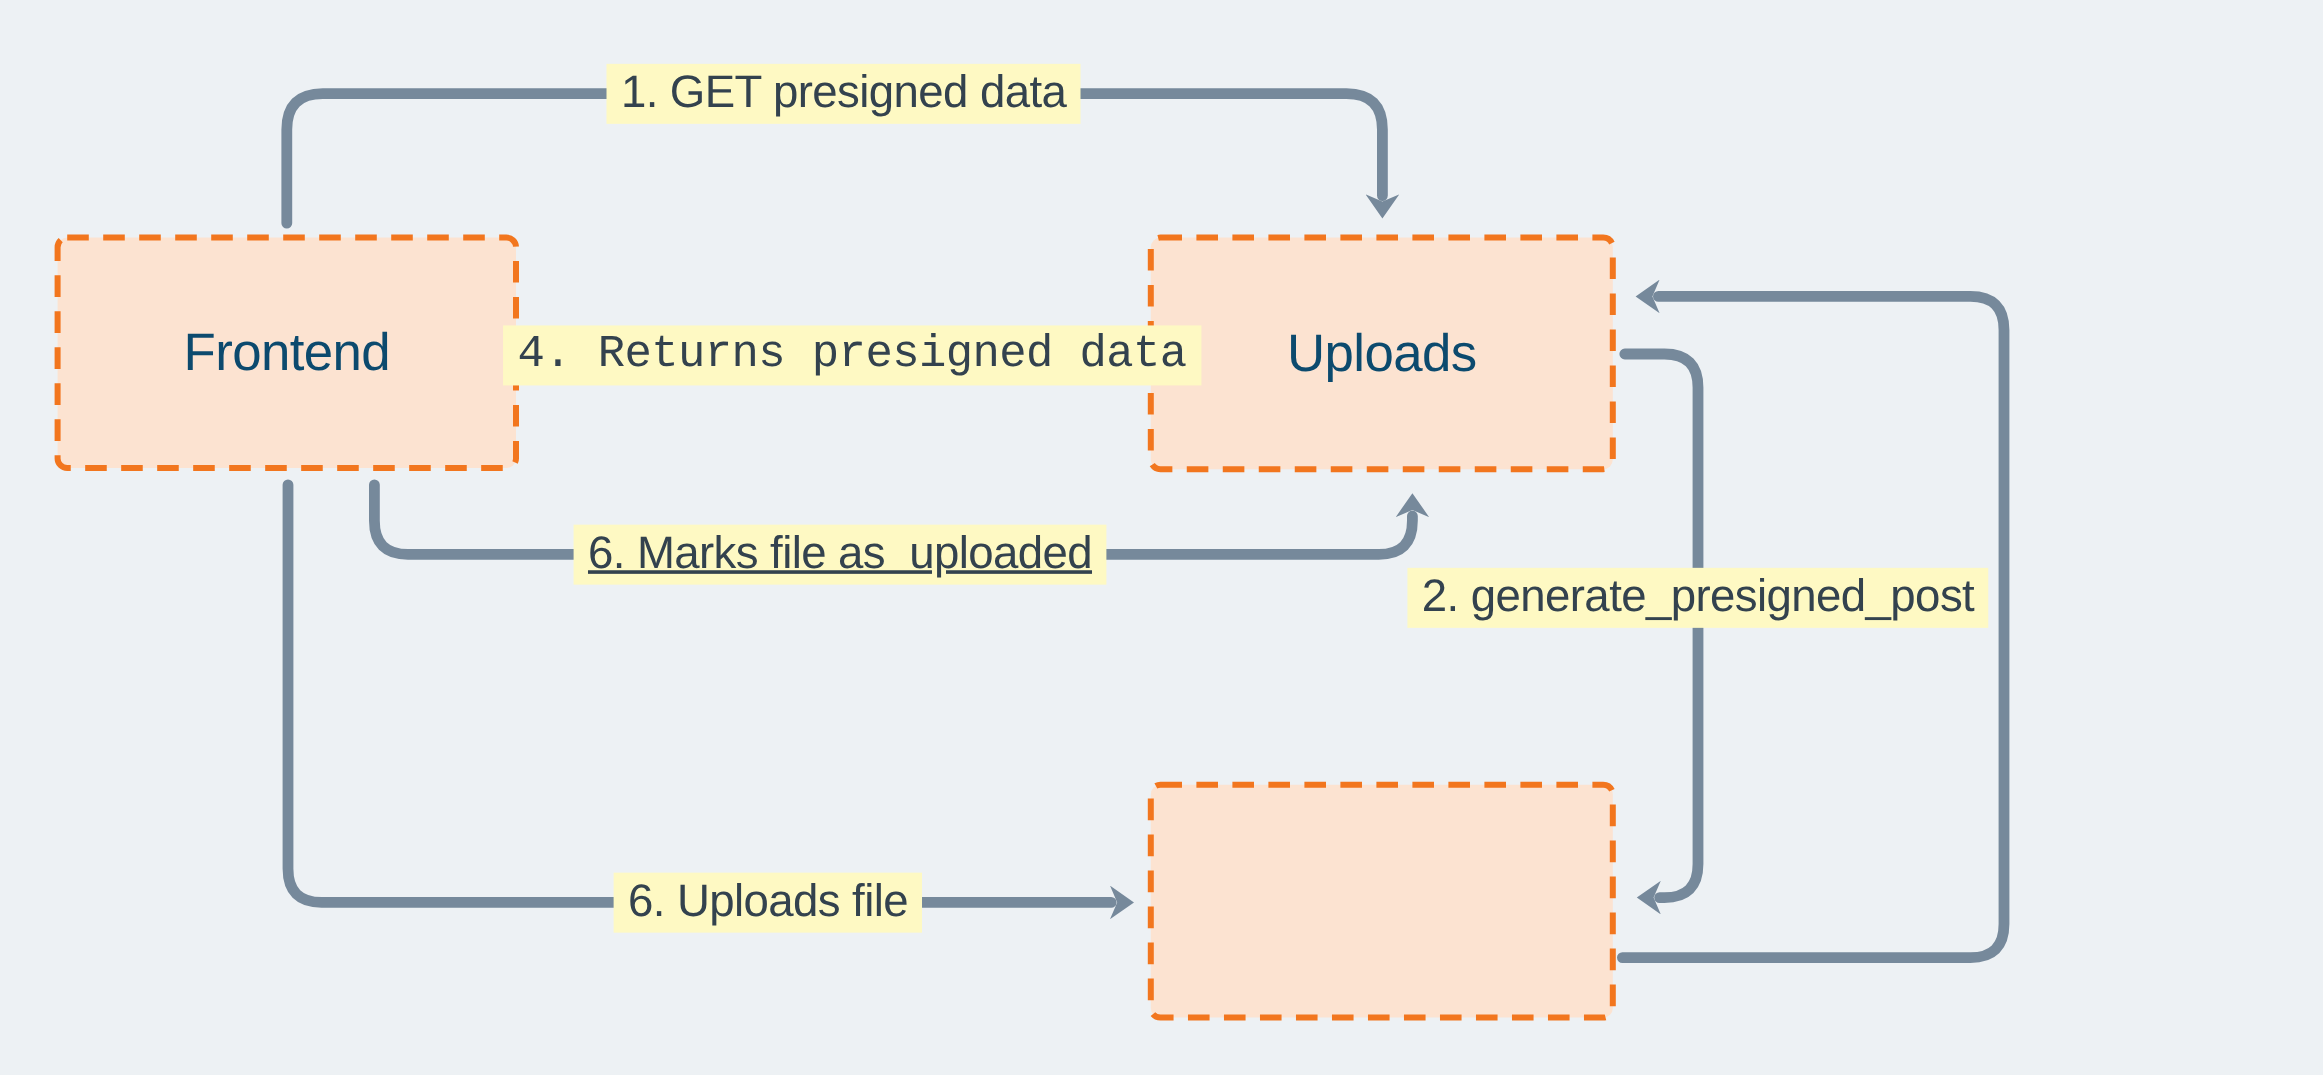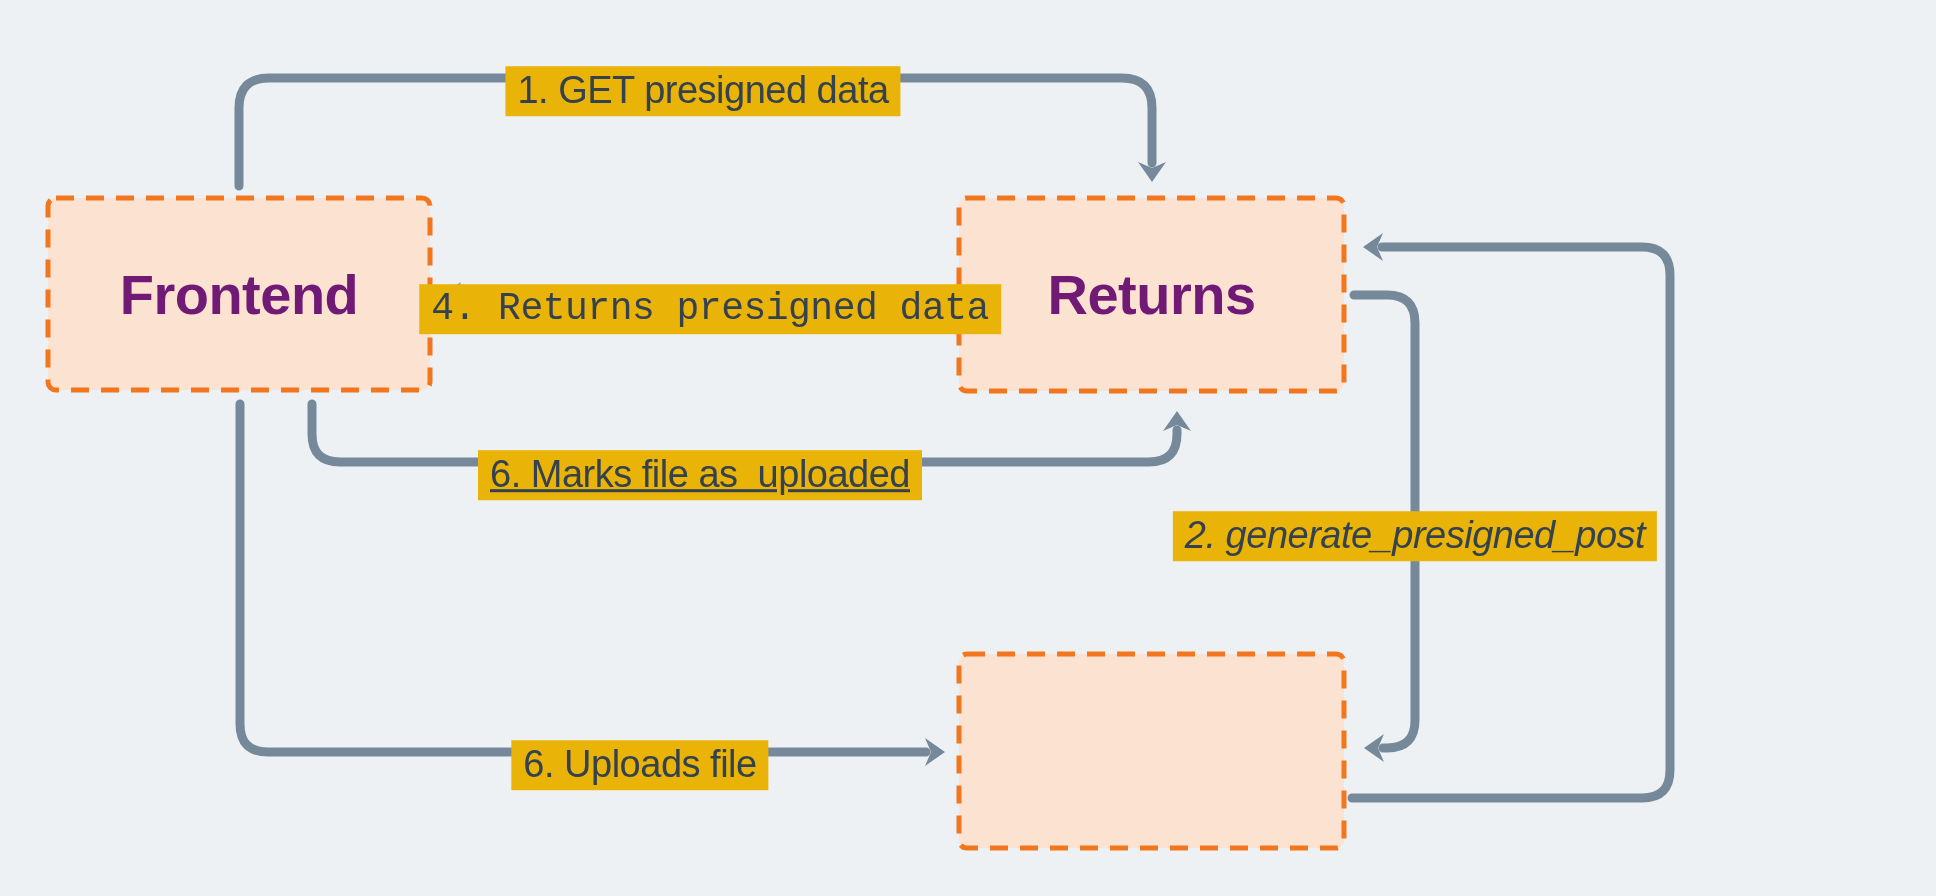--- a/index.html
+++ b/index.html
@@ -35,46 +35,44 @@
     fill: none;
     stroke: #76899B;
     stroke-width: 9;
     stroke-linecap: round;
   }
   .node-label {
     position: absolute;
     display: flex;
     align-items: center;
     justify-content: center;
-    color: #701a75;
-    font-size: 56px;
+    color: #0c4a6e;
+    font-size: 44px;
     letter-spacing: -0.5px;
     z-index: 2;
-    font-weight: bold;
   }
   .edge-label {
     position: absolute;
     transform: translate(-50%, -50%);
-    background: #eab308;
+    background: #fef9c3;
     color: #33424E;
     font-size: 38px;
     letter-spacing: -0.5px;
     line-height: 1.2;
     padding: 2px 12px;
     white-space: pre;
     z-index: 2;
-    margin-top: 13px;
   }
   
   #node-frontend-label { left: 48px;  top: 198px; width: 382px; height: 192px; }
   #node-django-label   { left: 959px; top: 198px; width: 385px; height: 193px; }
   #node-aws-s3-label   { left: 959px; top: 654px; width: 385px; height: 194px; }
 
   #edge-label-1 { left: 703px;  top: 78px;  }
-  #edge-label-2 { left: 1415px; top: 523px; font-style: italic; }
+  #edge-label-2 { left: 1415px; top: 498px; }
   #edge-label-3 { left: 1666px; top: 348px; }
   #edge-label-4 { left: 710px;  top: 296px; font-family: Liberation Mono, monospace; }
   #edge-label-5 { left: 640px;  top: 752px; }
   #edge-label-6 { left: 700px;  top: 462px; text-decoration: underline; }
 </style>
 </head>
 <body>
 
 <div class="canvas">
 
@@ -91,21 +89,21 @@
 
     <path class="edge-path" marker-end="url(#arrowhead)" d="M 239 186 L 239 108 Q 239 78 269 78 L 1122 78 Q 1152 78 1152 108 L 1152 163"></path>
     <path class="edge-path" marker-end="url(#arrowhead)" d="M 1354 295 L 1387 295 Q 1415 295 1415 323 L 1415 720 Q 1415 748 1387 748 L 1383 748"></path>
     <path class="edge-path" marker-end="url(#arrowhead)" d="M 1352 798 L 1642 798 Q 1670 798 1670 770 L 1670 275 Q 1670 247 1642 247 L 1382 247"></path>
     <path class="edge-path" marker-end="url(#arrowhead)" d="M 951 296 L 460 296"></path>
     <path class="edge-path" marker-end="url(#arrowhead)" d="M 240 404 L 240 724 Q 240 752 268 752 L 926 752"></path>
     <path class="edge-path" marker-end="url(#arrowhead)" d="M 312 404 L 312 434 Q 312 462 340 462 L 1149 462 Q 1177 462 1177 434 L 1177 430"></path>
   </svg>
 
   <div class="node-label" id="node-frontend-label">Frontend</div>
-  <div class="node-label" id="node-django-label">Returns</div>
+  <div class="node-label" id="node-django-label">Uploads</div>
 
   <div class="edge-label" id="edge-label-1">1. GET presigned data</div>
   <div class="edge-label" id="edge-label-2">2. generate_presigned_post</div>
   <div class="edge-label" id="edge-label-4">4. Returns presigned data</div>
   <div class="edge-label" id="edge-label-5">6. Uploads file</div>
   <div class="edge-label" id="edge-label-6">6. Marks file as  uploaded</div>
 
 </div>
 
 </body></html>

